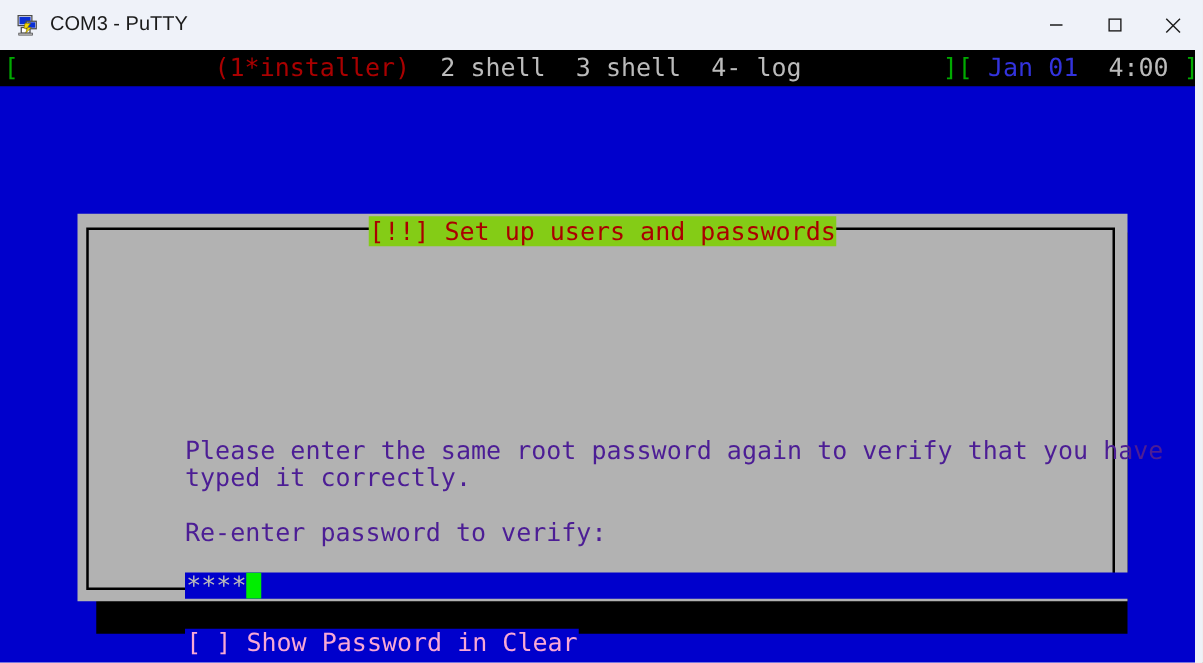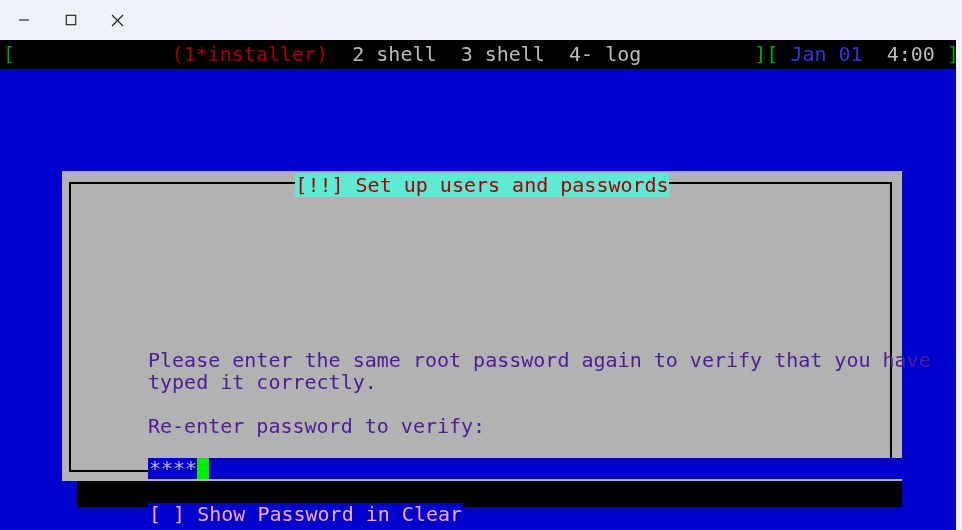--- a/index.html
+++ b/index.html
@@ -119,21 +119,21 @@
     position: absolute;
     left: 0; top: 0;
     width: 840px;
     text-align: center;
     font-size: 20px;
     line-height: 29px;
     color: #aa0000;
     white-space: pre;
   }
   #dialog-title .title-pad {
-    background: #5eead4;
+    background: #84cc16;
   }
 
   .dlg-text {
     position: absolute;
     font-size: 20px;
     line-height: 22px;
     color: #4c1d95;
     white-space: pre;
     text-align: right;
   }
@@ -176,20 +176,34 @@
     padding: 0 1px;
     white-space: pre;
   }
 </style>
 </head>
 <body>
 
 <div id="window">
 
   <div id="titlebar">
+    <div id="title-left">
+      <span id="putty-icon">
+        <svg width="20" height="20" viewBox="0 0 20 20">
+          <rect x="3.5" y="2.5" width="11" height="8" fill="#ffffff" stroke="#4a4a4a" stroke-width="1"></rect>
+          <rect x="4.5" y="3.5" width="9" height="6" fill="#0a2fd4"></rect>
+          <rect x="6" y="12" width="7" height="4.5" fill="#ffffff" stroke="#4a4a4a" stroke-width="1"></rect>
+          <rect x="4" y="16.5" width="11" height="1.6" fill="#c8c8c8" stroke="#4a4a4a" stroke-width="0.6"></rect>
+          <rect x="10" y="7" width="8" height="6" fill="#ffffff" stroke="#4a4a4a" stroke-width="1"></rect>
+          <rect x="10.8" y="7.8" width="6.4" height="4.4" fill="#0a2fd4"></rect>
+          <polygon points="9,8.5 13.5,8.5 11,12 14,12 9.5,16.5 10.8,12.6 8.2,12.6" fill="#f5d800" stroke="#7a6a00" stroke-width="0.5"></polygon>
+        </svg>
+      </span>
+      <span id="title-text">COM3 - PuTTY</span>
+    </div>
     <div id="win-controls">
       <div class="win-btn">
         <svg width="12" height="12" viewBox="0 0 12 12">
           <line x1="1" y1="6" x2="11" y2="6" stroke="#1b1b1b" stroke-width="1.1"></line>
         </svg>
       </div>
       <div class="win-btn">
         <svg width="12" height="12" viewBox="0 0 12 12">
           <rect x="1.3" y="1.3" width="9.4" height="9.4" fill="none" stroke="#1b1b1b" stroke-width="1.1"></rect>
         </svg>

